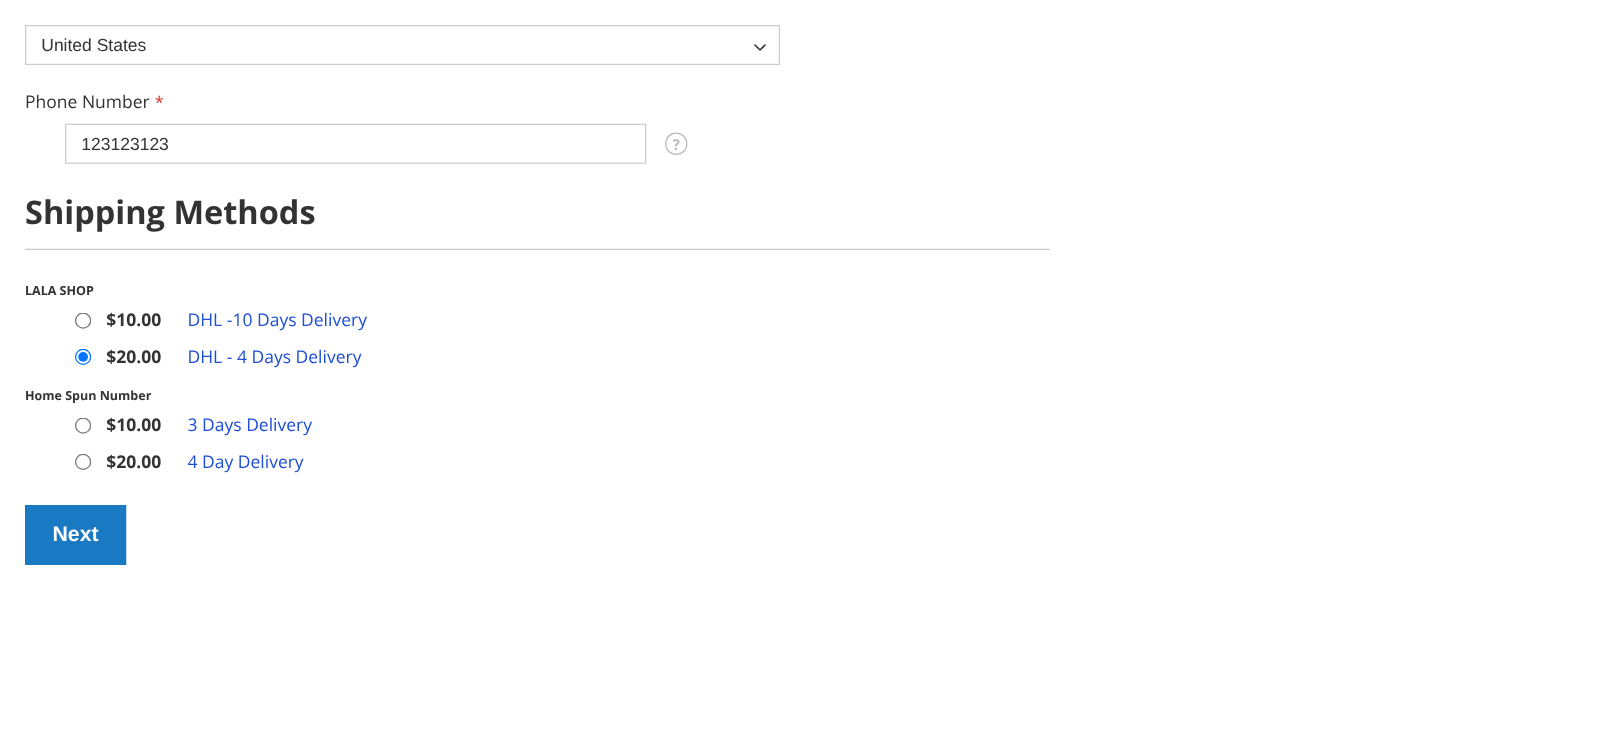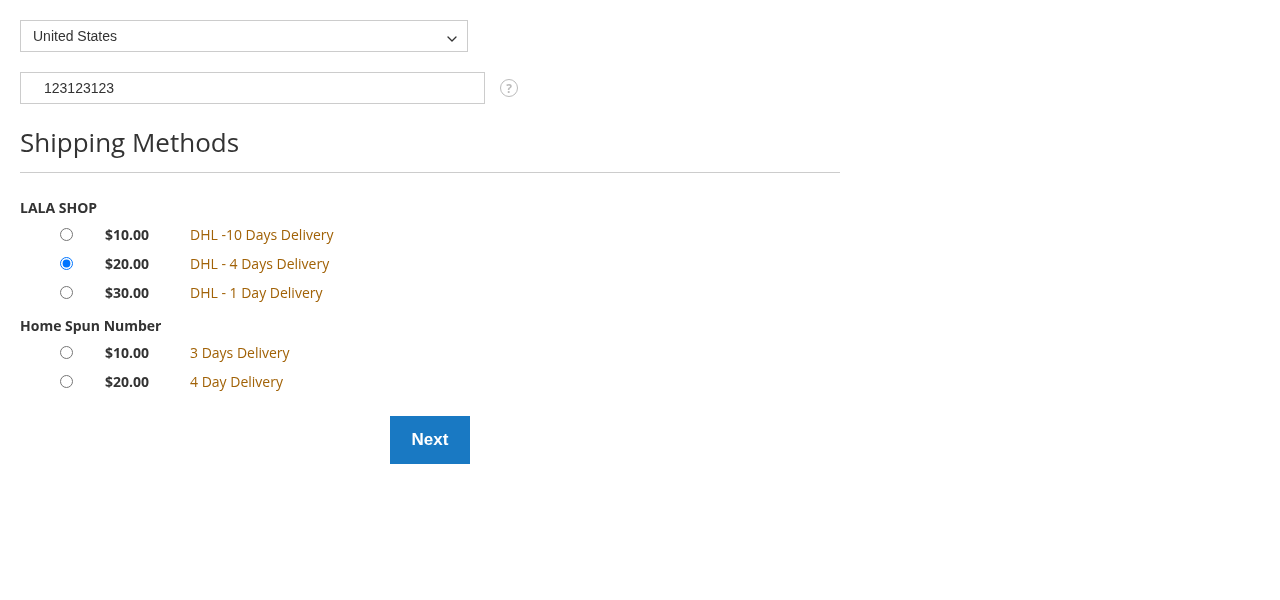--- a/index.html
+++ b/index.html
@@ -22,21 +22,21 @@
       font-size: 14px;
       color: #333;
     }
     .required {
       color: #e02b27;
       margin-left: 4px;
       font-size: 13px;
     }
     .select-wrapper {
       position: relative;
-      width: 448px;
+      width: 604px;
     }
     select {
       width: 100%;
       height: 32px;
       padding: 5px 30px 5px 12px;
       border: 1px solid #ccc;
       background: #fff;
       font-size: 14px;
       color: #333;
       appearance: none;
@@ -54,84 +54,84 @@
       height: 12px;
     }
     .phone-row {
       display: flex;
       align-items: center;
       gap: 15px;
     }
     input[type="text"] {
       width: 465px;
       height: 32px;
-      padding: 5px 23px;
+      padding: 5px 12px;
       border: 1px solid #ccc;
       font-size: 14px;
       color: #333;
+      margin-left: 32px;
     }
     .help-icon {
       width: 18px;
       height: 18px;
       border: 1.5px solid #bbb;
       border-radius: 50%;
       display: flex;
       align-items: center;
       justify-content: center;
       color: #bbb;
       font-size: 12px;
       font-weight: bold;
       cursor: pointer;
     }
     .section-title {
       font-size: 26px;
-      font-weight: 400;
+      font-weight: 700;
       color: #333;
       margin-top: 15px;
       margin-bottom: 12px;
     }
     hr.divider {
       border: none;
       border-top: 1px solid #ccc;
       margin-bottom: 25px;
     }
     .vendor-name {
       font-weight: 700;
-      font-size: 14px;
+      font-size: 10px;
       margin-bottom: 8px;
       margin-top: 14px;
     }
     .shipping-options {
       padding-left: 40px;
     }
     .shipping-row {
       display: flex;
       align-items: center;
       margin-bottom: 10px;
       font-size: 14px;
-      gap: 20px;
     }
     .shipping-row input[type="radio"] {
       margin-right: 12px;
       width: 13px;
       height: 13px;
       cursor: pointer;
     }
     .price {
       font-weight: 700;
       width: 65px;
     }
     .method-label {
-      color: #a16207;
+      color: #1d4ed8;
       text-align: right;
     }
     .actions {
       margin-top: 25px;
       display: flex;
-      justify-content: center;
+      justify-content: flex-start;
     }
     .btn-next {
       background: #1979c3;
       color: #fff;
       border: none;
       padding: 14px 22px;
       font-size: 17px;
       font-weight: 600;
       cursor: pointer;
     }
@@ -148,20 +148,23 @@
       </select>
       <span class="chevron">
         <svg viewBox="0 0 12 12" width="12" height="12">
             <path d="M2 4 L6 8 L10 4" stroke="#333" stroke-width="1.3" fill="none" stroke-linecap="round" stroke-linejoin="round"></path>
           </svg>
       </span>
     </div>
   </div>
 
   <div class="field">
+    <label class="field-label">
+      <span>Phone Number</span><span class="required">*</span>
+    </label>
     <div class="phone-row">
       <input type="text" value="123123123" style="">
       <span class="help-icon">?</span>
     </div>
   </div>
 
   <h2 class="section-title">Shipping Methods</h2>
   <hr class="divider">
 
   <div id="vendors">
@@ -171,25 +174,20 @@
           <label class="shipping-row">
             <input type="radio" name="ship-0" style="">
             <span class="price">$10.00</span>
             <span class="method-label">DHL -10 Days Delivery</span>
           </label>
           <label class="shipping-row">
             <input type="radio" name="ship-0" checked="" style="">
             <span class="price">$20.00</span>
             <span class="method-label">DHL - 4 Days Delivery</span>
           </label>
-          <label class="shipping-row">
-            <input type="radio" name="ship-0" style="">
-            <span class="price">$30.00</span>
-            <span class="method-label">DHL - 1 Day Delivery</span>
-          </label>
         </div>
       </div>
       <div>
         <div class="vendor-name">Home Spun Number</div>
         <div class="shipping-options">
           <label class="shipping-row">
             <input type="radio" name="ship-1" style="">
             <span class="price">$10.00</span>
             <span class="method-label">3 Days Delivery</span>
           </label>

